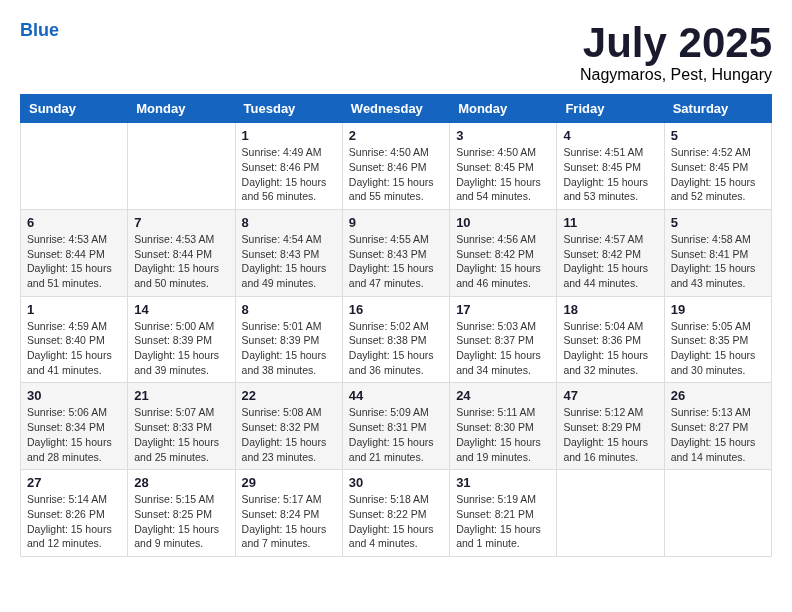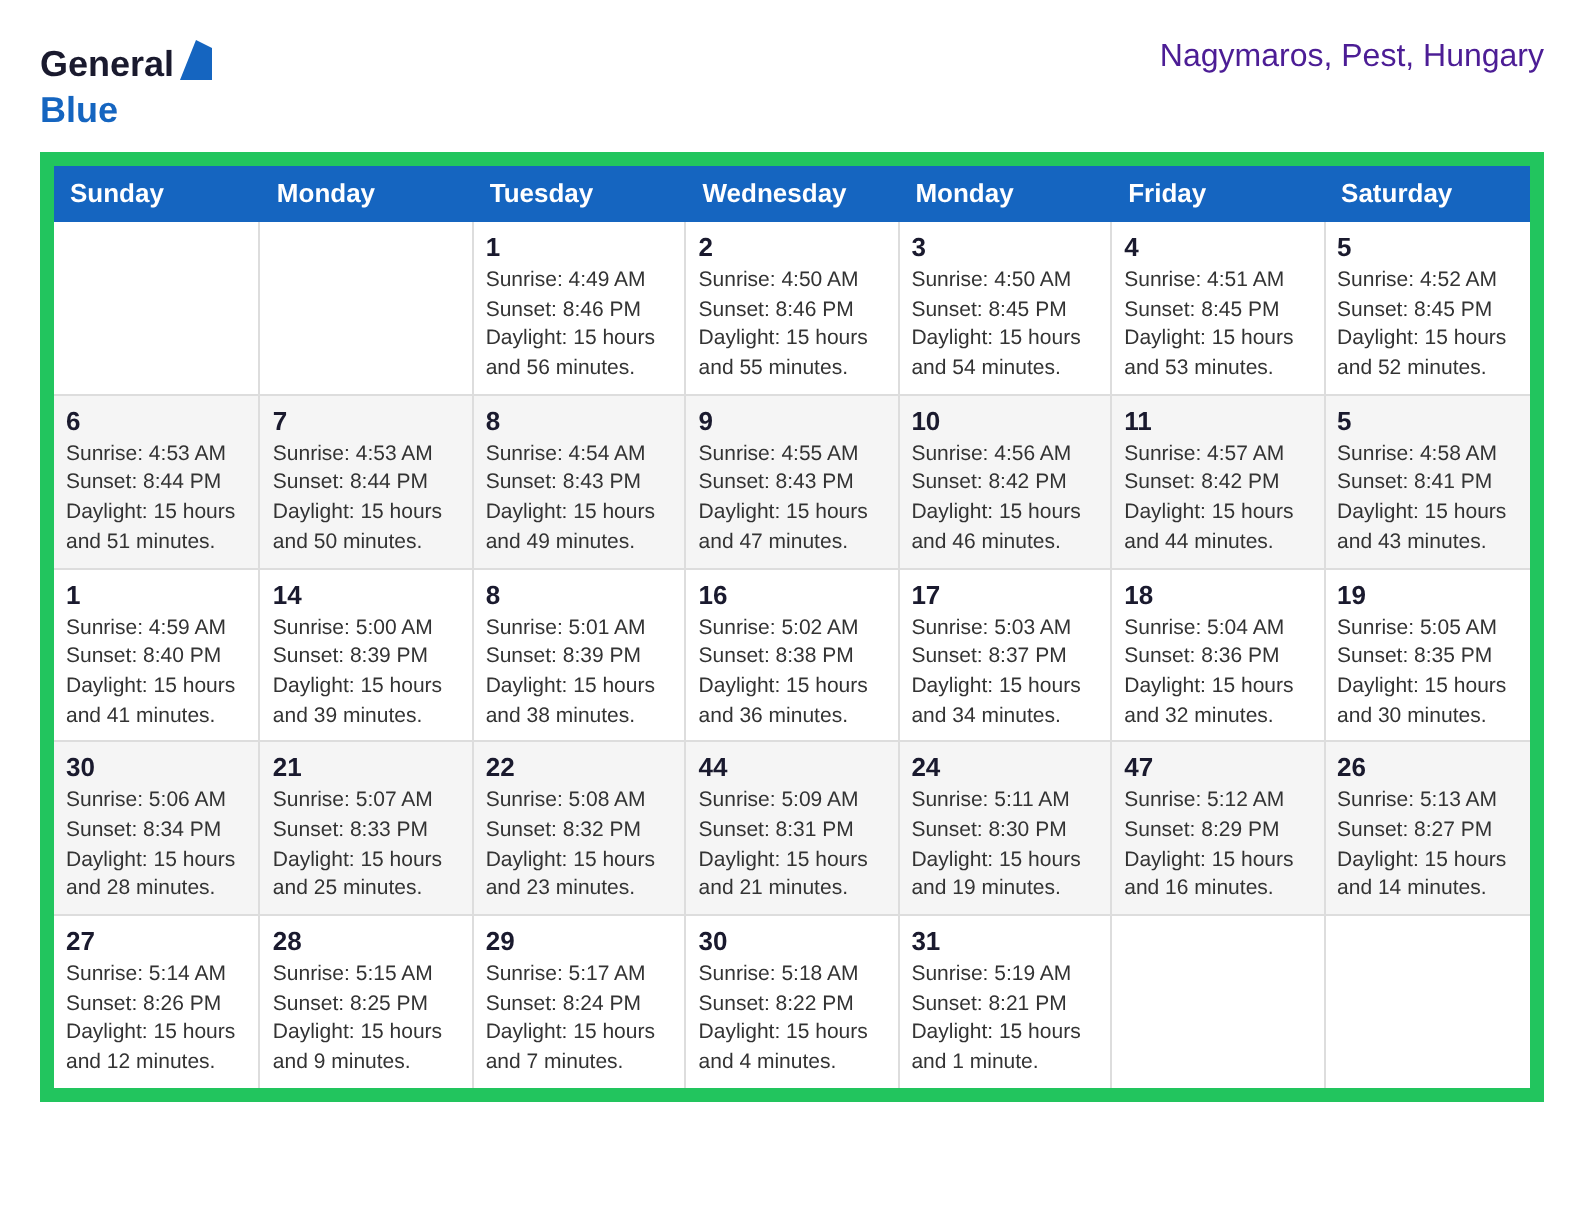--- a/index.html
+++ b/index.html
@@ -29,26 +29,26 @@
       text-align: right;
     }
     .month-title {
       font-size: 42px;
       font-weight: bold;
       color: #1a1a2e;
       line-height: 1.1;
     }
     .location-title {
       font-size: 16px;
-      color: #4c1d95;
+      color: #000000;
     }
     .calendar {
       width: 100%;
       border-collapse: collapse;
-      border: 7px solid #22c55e;
+      border: 1px solid #22c55e;
       padding-left: 38px;
     }
     .calendar th {
       background-color: #1565c0;
       color: #fff;
       text-align: left;
       padding: 6px 8px;
       font-size: 13px;
       font-weight: bold;
       border: 1px solid #1565c0;
@@ -80,33 +80,26 @@
     }
     .empty-cell {
       background: #fff !important;
     }
   </style>
 </head>
 <body>
 
 <div class="header">
   <div class="logo">
-    <div class="logo-line">
-      <span style="font-size:18px;font-weight:bold;color:#1a1a2e;">General</span>
-      <span style="display:inline-block;margin-left:3px;vertical-align:middle;">
-        <svg width="16" height="20" viewBox="0 0 16 20">
-          <polygon points="0,20 16,20 16,4 8,0" fill="#1565c0"></polygon>
-        </svg>
-      </span>
-    </div>
     <div>
       <span style="font-size:18px;font-weight:bold;color:#1565c0;">Blue</span>
     </div>
   </div>
   <div class="title-section">
+    <div class="month-title">July 2025</div>
     <div class="location-title">Nagymaros, Pest, Hungary</div>
   </div>
 </div>
 
 <table class="calendar">
   <thead>
     <tr>
       <th>Sunday</th>
       <th>Monday</th>
       <th>Tuesday</th>

